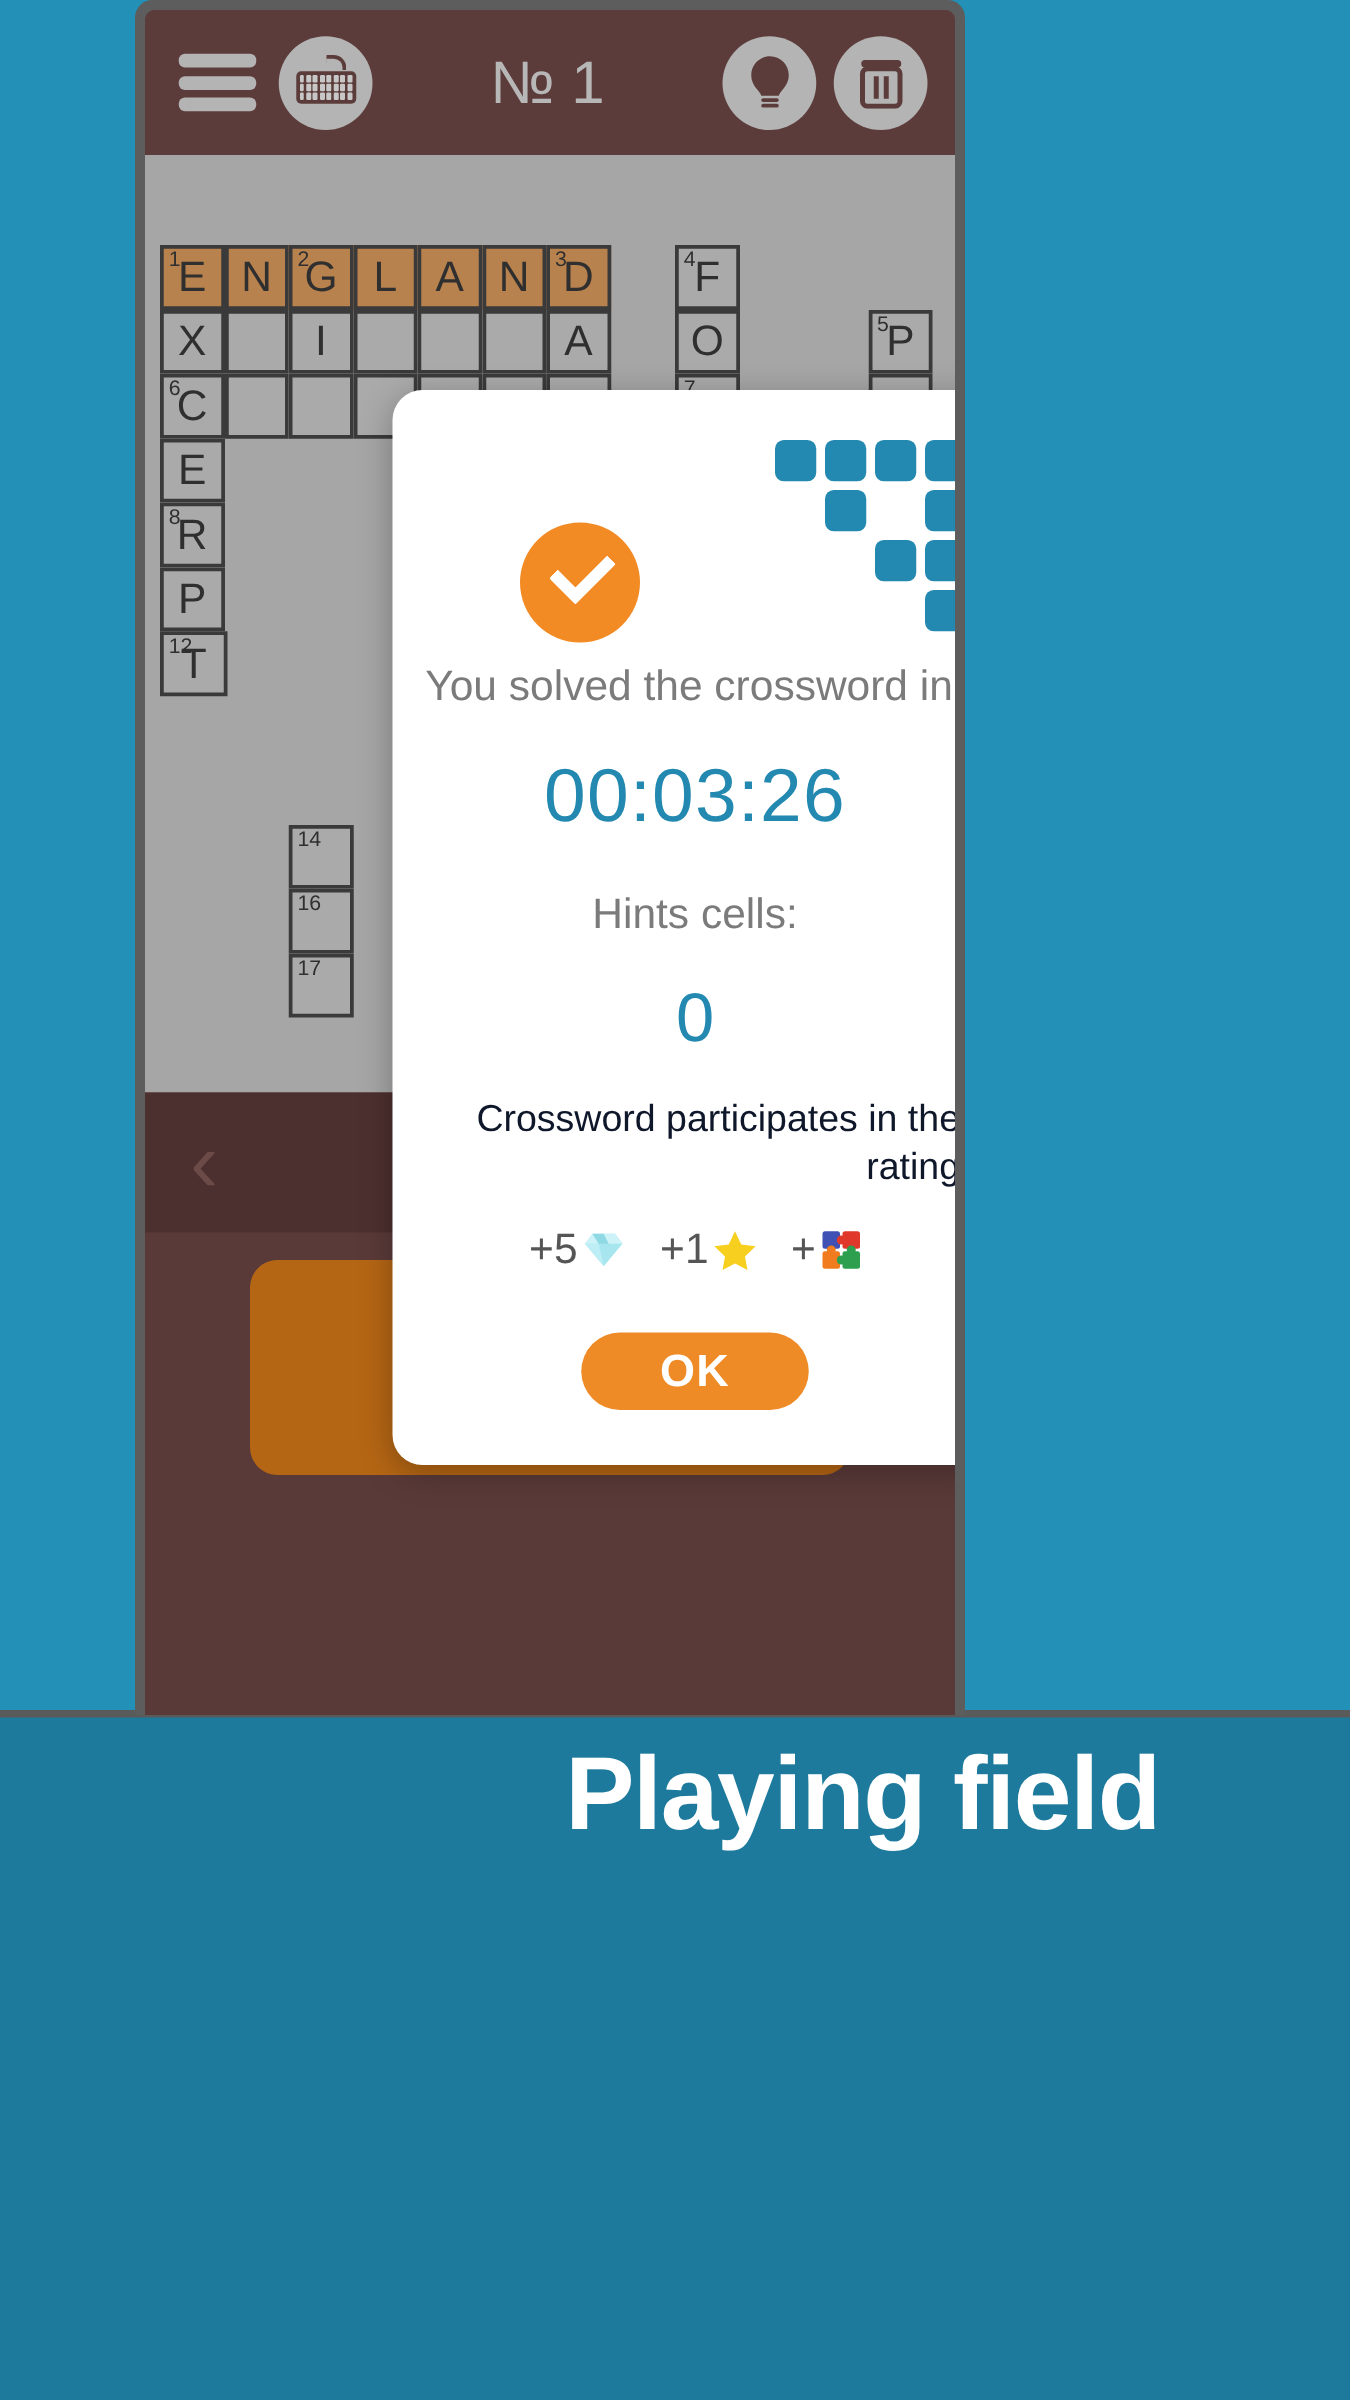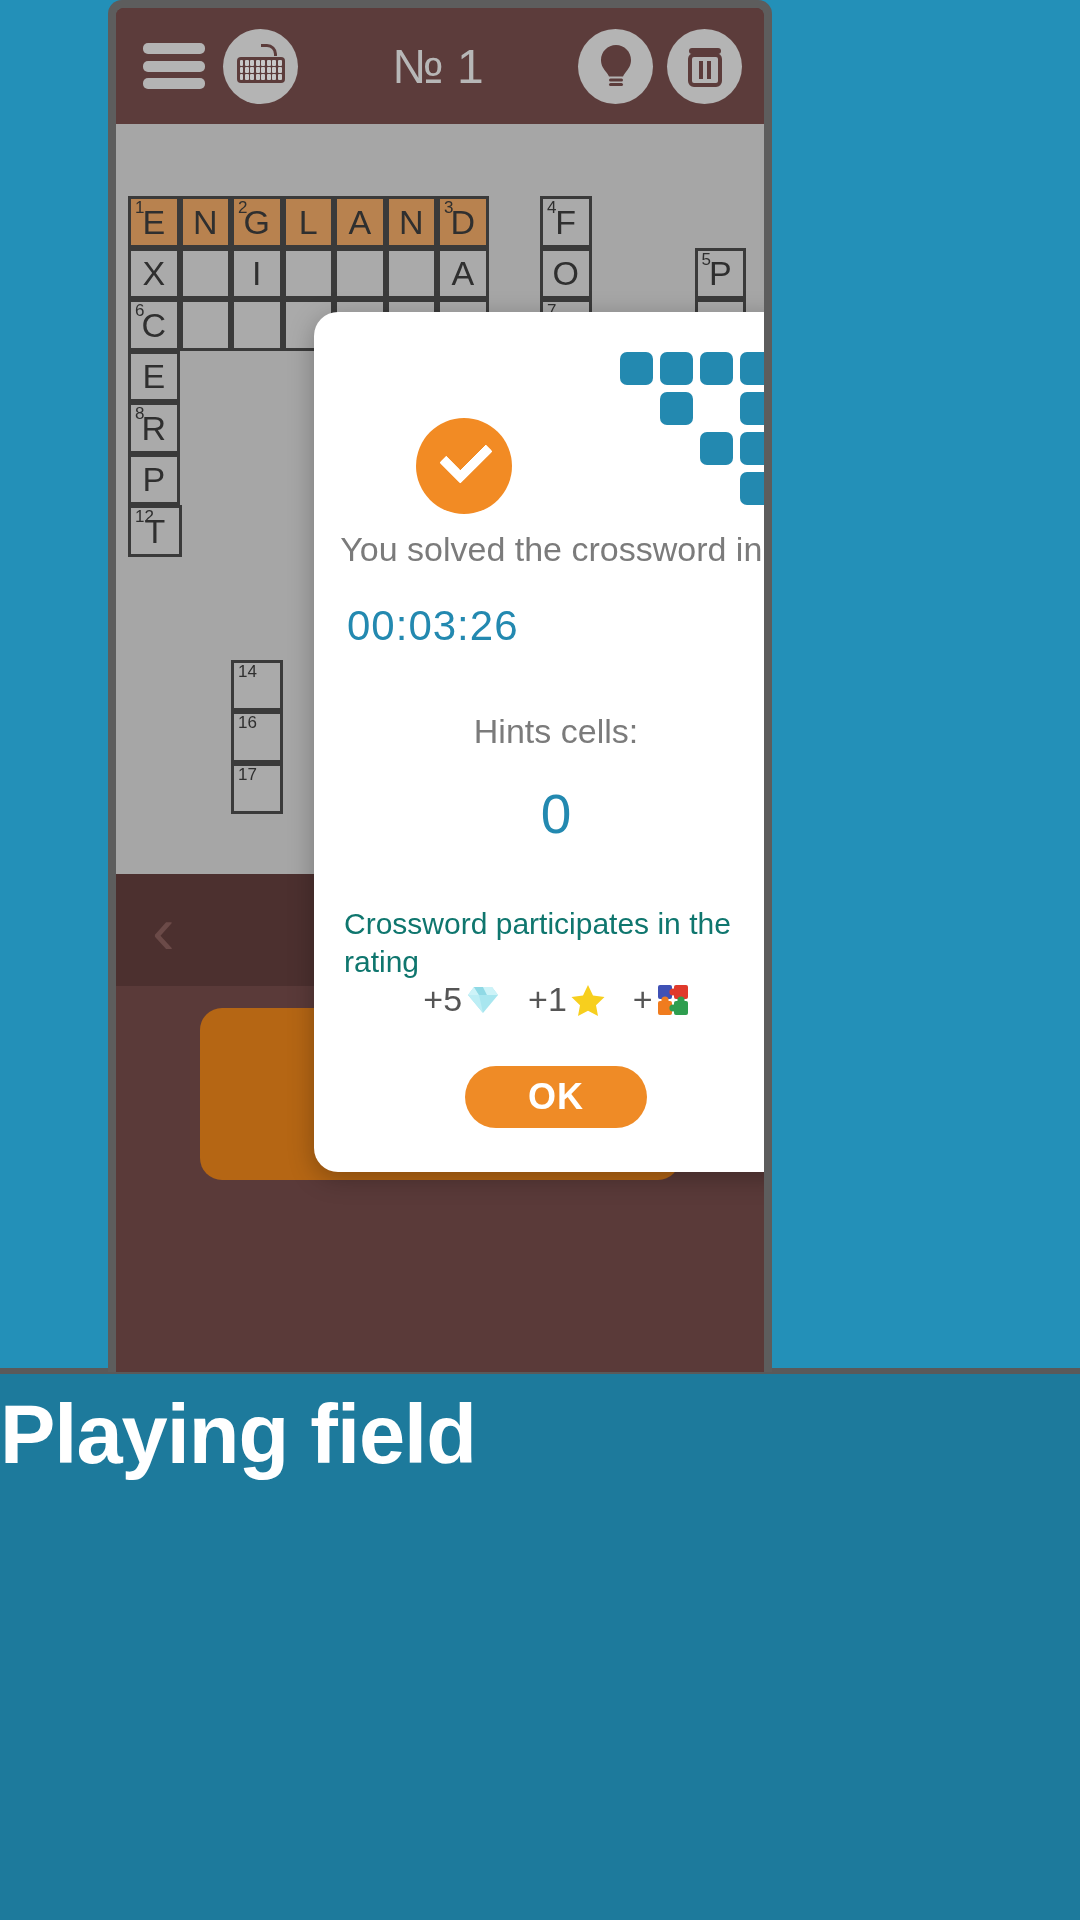--- a/index.html
+++ b/index.html
@@ -19,21 +19,21 @@
   .promo-band {
     position: absolute; left: 0; top: 1374px; width: 1080px; height: 546px;
     background: #1d7a9c;
   }
   .promo-divider {
     position: absolute; left: 0; top: 1368px; width: 1080px; height: 8px;
     background: #5a5a5a;
   }
   .promo-text {
     position: absolute; left: 0; top: 1386px; width: 928px;
-    text-align: left; color: #ffffff;
+    text-align: right; color: #ffffff;
     font-size: 83px; font-weight: bold; line-height: 1.18;
     letter-spacing: -1px;
   }
 
   
   .phone {
     position: absolute; left: 108px; top: 0px;
     width: 664px; height: 1372px;
     background: #5d5d5d;
     border-radius: 14px 14px 0 0;
@@ -155,33 +155,33 @@
     left: 27px; top: 24px; width: 36px; height: 20px;
     border-left: 10px solid #fff; border-bottom: 10px solid #fff;
     transform: rotate(-45deg); border-radius: 2px;
   }
   .m-line1 {
     position: absolute; left: 0; top: 218px; width: 484px;
     text-align: center; font-size: 34px; color: #7b7b7b;
   }
   .m-time {
     position: absolute; left: 0; top: 290px; width: 484px;
-    font-size: 42px; color: #2389b0; letter-spacing: 1px; margin-left: 33px;
+    text-align: center; font-size: 60px; color: #2389b0; letter-spacing: 1px;
   }
   .m-line2 {
     position: absolute; left: 0; top: 400px; width: 484px;
     text-align: center; font-size: 34px; color: #7b7b7b;
   }
   .m-hints {
     position: absolute; left: 0; top: 470px; width: 484px;
     text-align: center; font-size: 55px; color: #2389b0;
   }
   .m-rating {
     position: absolute; left: 30px; top: 565px; width: 424px;
-    text-align: left; font-size: 30px; color: #0f766e; line-height: 1.28; margin-top: 28px;
+    text-align: right; font-size: 30px; color: #0f172a; line-height: 1.28;
   }
   .rewards {
     position: absolute; left: 0; top: 668px; width: 484px;
     display: flex; align-items: center; justify-content: center; gap: 28px;
     font-size: 34px; color: #555;
   }
   .rw { display: flex; align-items: center; gap: 4px; }
   .gem {
     width: 34px; height: 30px; position: relative; display: inline-block;
   }

